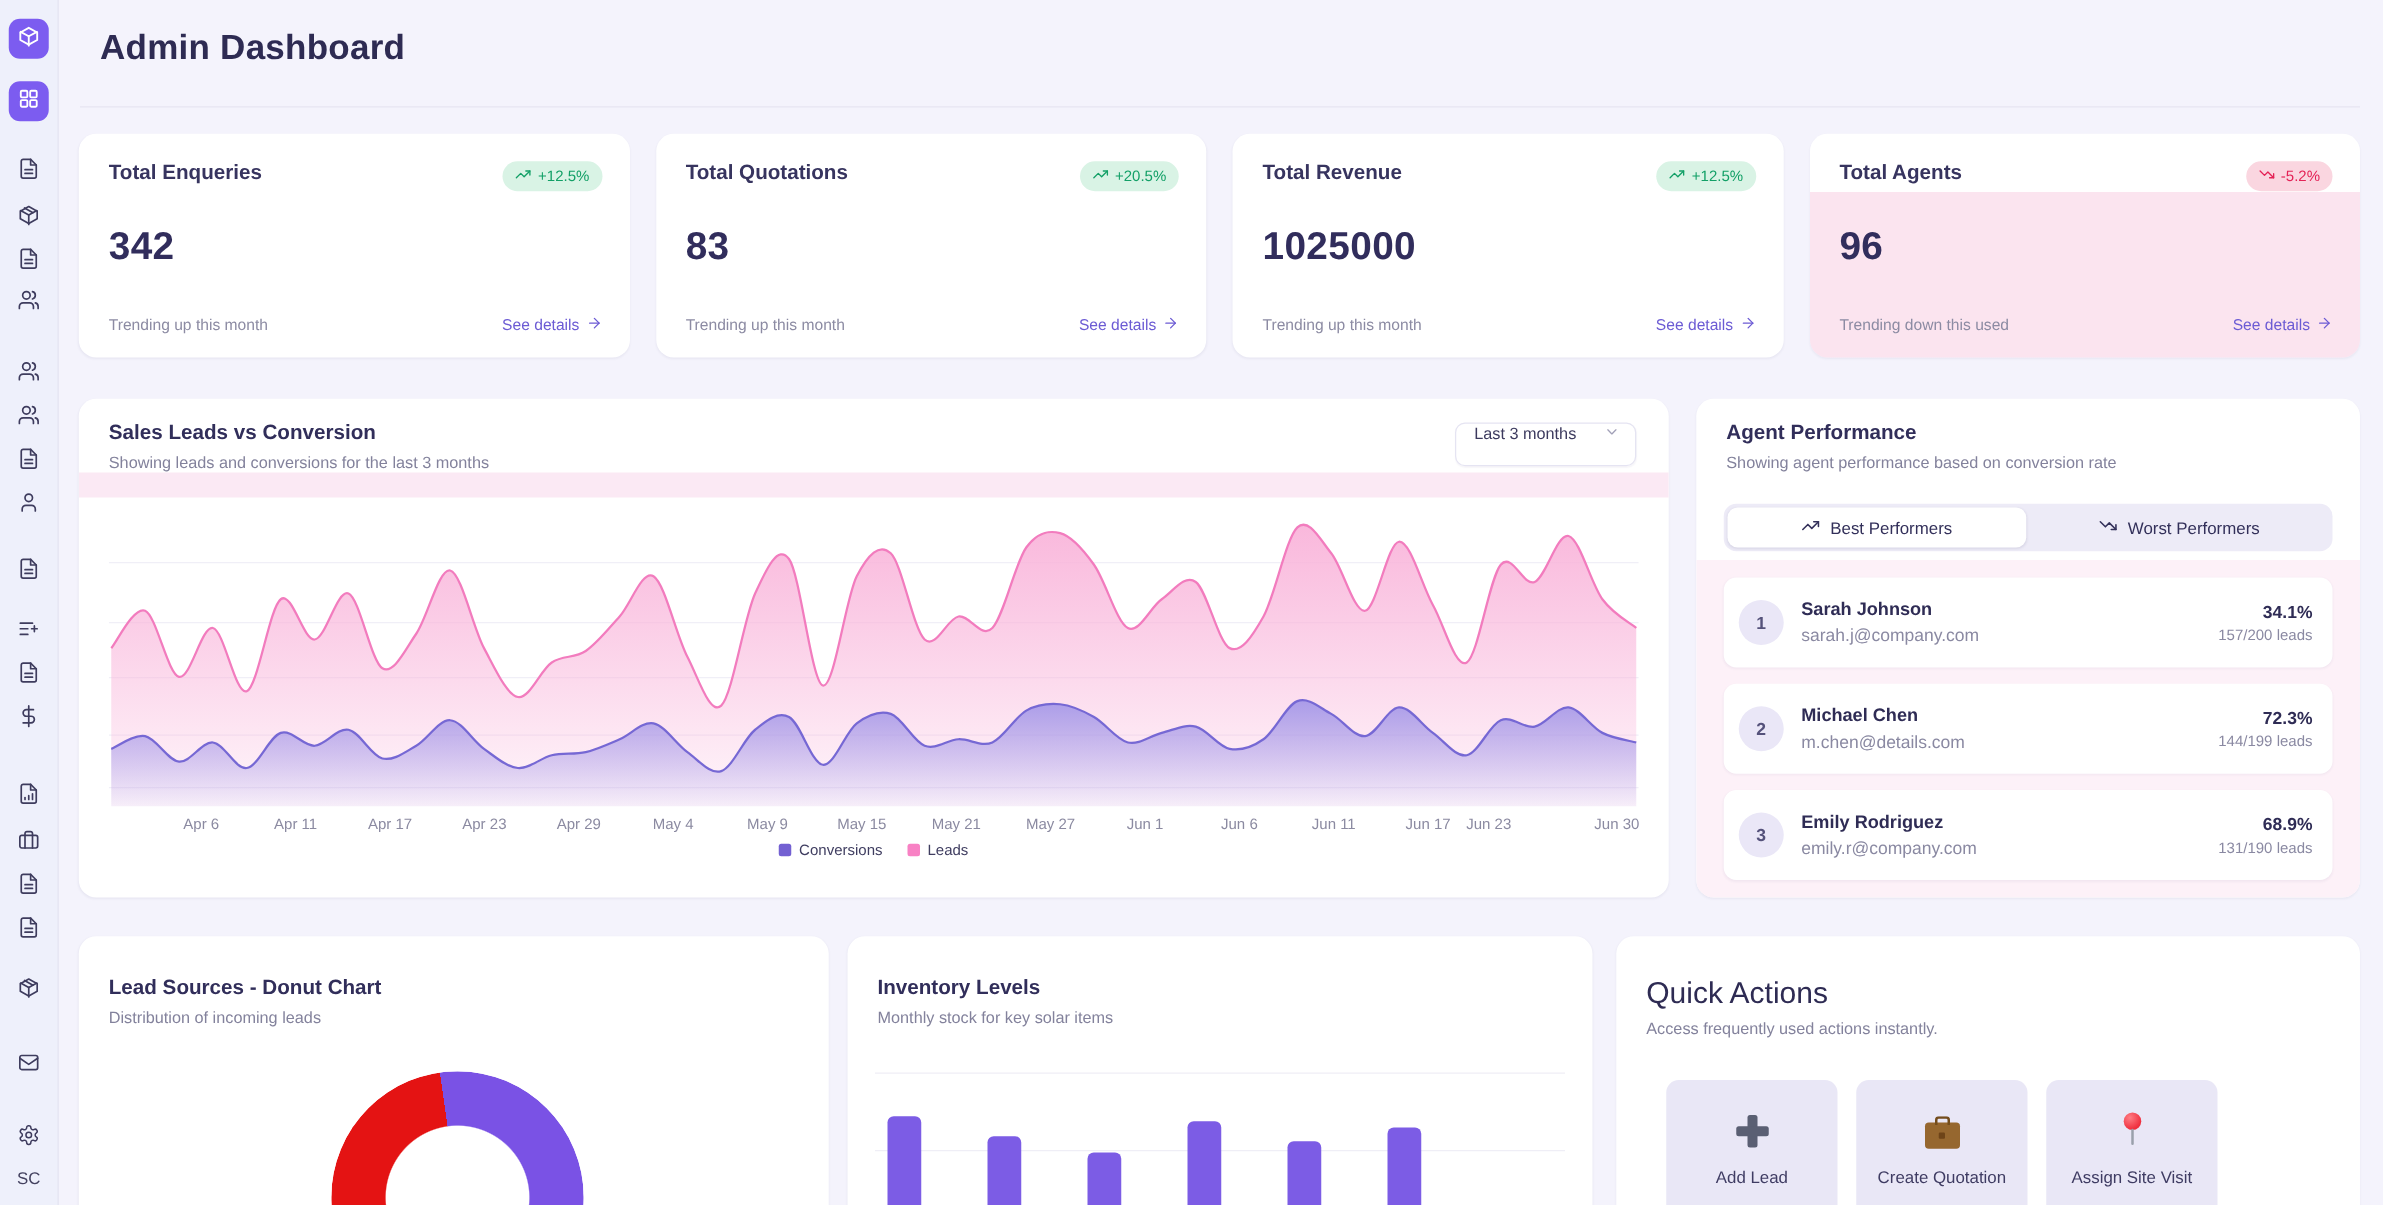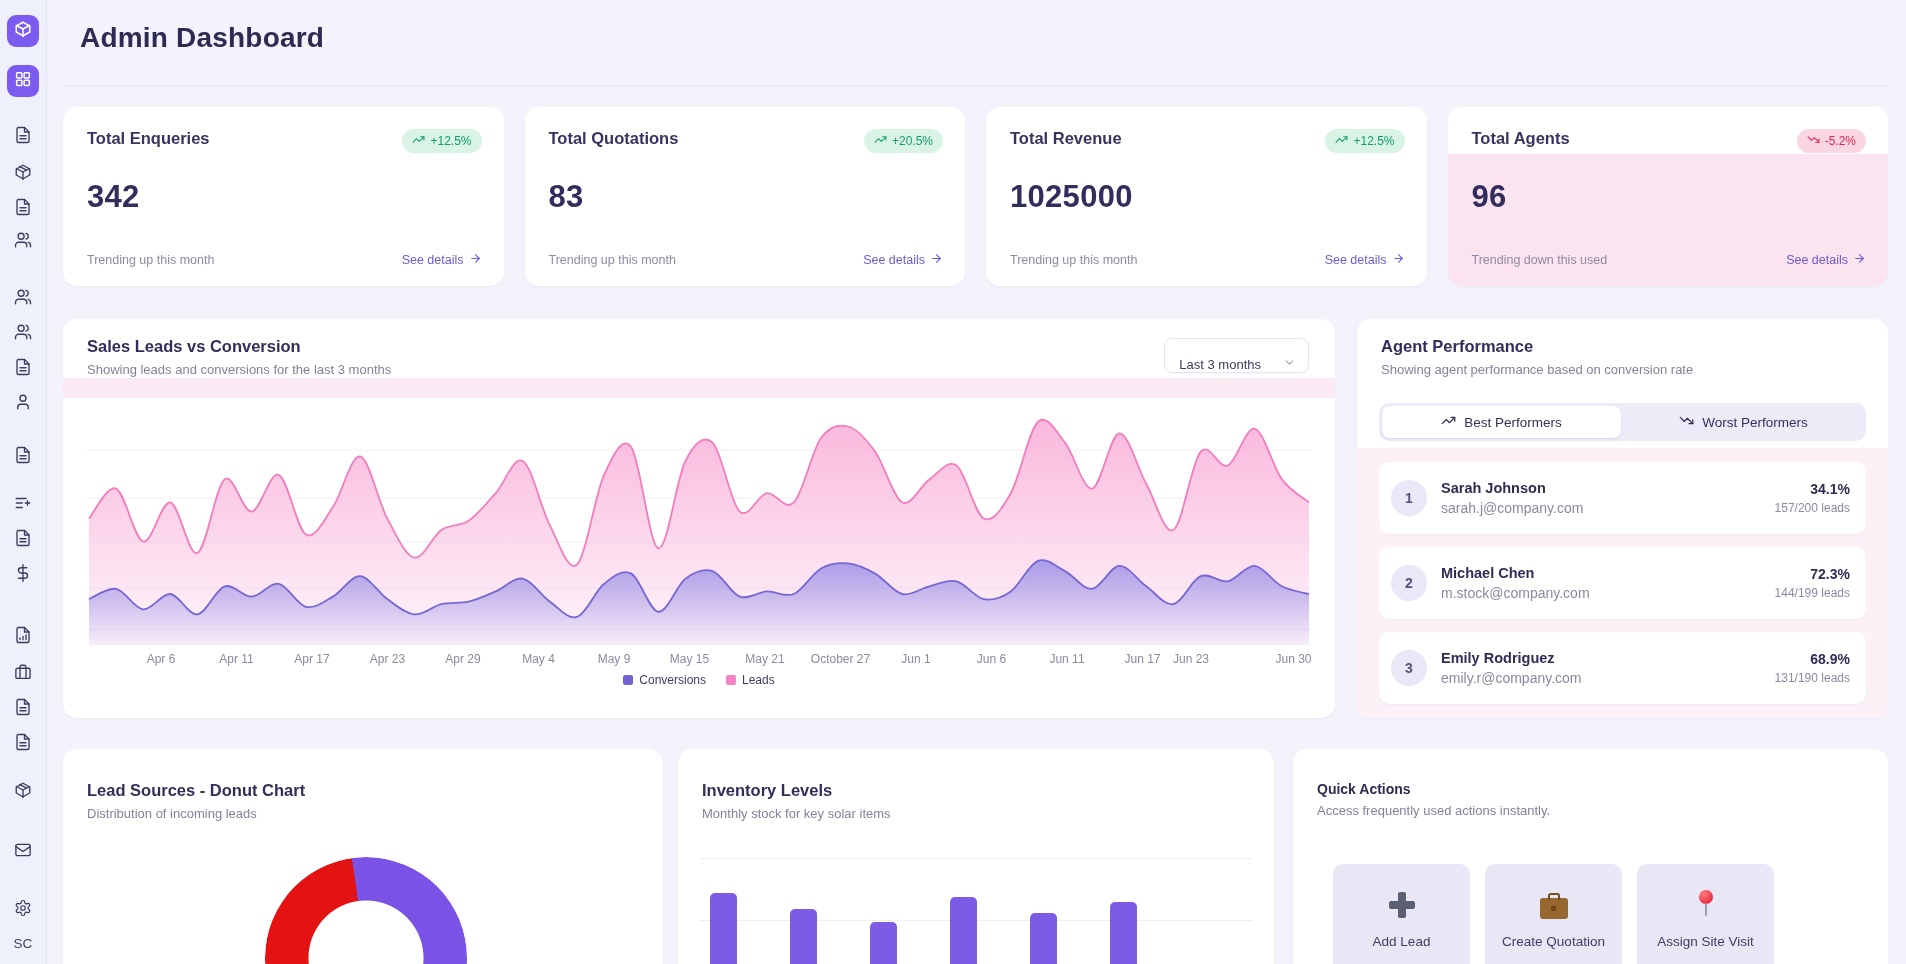--- a/index.html
+++ b/index.html
@@ -31,21 +31,21 @@
   .stat-foot{position:absolute;left:24px;right:22px;bottom:18px;display:flex;justify-content:space-between;align-items:center;font-size:12.5px;}
   .stat-trend{color:#8c8ba3;}
   .see-details{display:inline-flex;align-items:center;gap:5px;color:#6c5bd4;cursor:pointer;text-decoration:none;}
   .see-details svg{width:13px;height:13px;}
 
   
   .chart-card{position:absolute;left:63px;top:319px;width:1272px;height:399px;background:#fff;border-radius:14px;box-shadow:0 1px 2px rgba(40,35,90,.06);overflow:hidden;}
   .card-title{font-size:16.5px;font-weight:700;color:#312e5a;}
   .card-sub{font-size:13px;color:#83829c;margin-top:6px;}
   .chart-head{position:absolute;left:24px;top:18px;}
-  .range-select{position:absolute;right:26px;top:19px;height:33px;display:inline-flex;align-items:flex-end;gap:22px;background:#fff;border:1px solid #e5e4f2;border-radius:8px;padding:0 12px 0 14px;font-size:13px;color:#3c3a5e;cursor:pointer;box-shadow:0 1px 1px rgba(40,35,90,.04);}
+  .range-select{position:absolute;right:26px;top:19px;height:33px;display:inline-flex;align-items:flex-start;gap:22px;background:#fff;border:1px solid #e5e4f2;border-radius:8px;padding:0 12px 0 14px;font-size:13px;color:#3c3a5e;cursor:pointer;box-shadow:0 1px 1px rgba(40,35,90,.04);}
   .range-select svg{width:13px;height:13px;color:#a2a1b8;}
   .pink-band{position:absolute;left:0;top:59px;width:100%;height:20px;background:#fbe9f4;}
   .plot{position:absolute;left:24px;top:98px;width:1224px;height:235px;}
   .xticks{position:absolute;left:24px;top:333px;width:1224px;height:16px;font-size:12px;color:#8b8aa1;}
   .xticks span{position:absolute;transform:translateX(-50%);white-space:nowrap;}
   .legend{position:absolute;left:0;top:354px;width:100%;display:flex;justify-content:center;gap:20px;font-size:12px;color:#3f3d60;}
   .legend .li{display:inline-flex;align-items:center;gap:6px;}
   .legend .sw{width:10px;height:10px;border-radius:2px;display:inline-block;}
 
   
@@ -70,21 +70,21 @@
   .bc-head{position:absolute;left:24px;top:32px;right:24px;}
   #leadCard{left:63px;width:600px;}
   #invCard{left:678px;width:596px;}
   #qaCard{left:1293px;width:595px;}
   .donut{position:absolute;left:202px;top:108px;width:202px;height:202px;border-radius:50%;
          -webkit-mask:radial-gradient(circle,transparent 57px,#000 58px);
          mask:radial-gradient(circle,transparent 57px,#000 58px);}
   .inv-plot{position:absolute;left:0;right:0;top:0;bottom:0;}
   .inv-grid{position:absolute;left:22px;right:22px;height:1px;background:#efeef6;}
   .inv-bar{position:absolute;width:27px;background:#7c5ce5;border-radius:5px 5px 0 0;bottom:0;}
-  .qa-title{font-size:14px;font-weight:700;color:#2e2b53;}
+  .qa-title{font-size:24px;font-weight:400;color:#2e2b53;}
   .qa-actions{position:absolute;left:40px;top:115px;display:flex;gap:15px;}
   .qa-tile{width:137px;height:130px;background:#e9e7f6;border-radius:10px;display:flex;flex-direction:column;align-items:center;padding-top:26px;box-sizing:border-box;cursor:pointer;}
   .qa-ic{height:30px;display:flex;align-items:center;justify-content:center;margin-bottom:14px;}
   .qa-label{font-size:13.5px;color:#3f3c63;}
   
   .ic-plus{position:relative;width:26px;height:26px;}
   .ic-plus:before,.ic-plus:after{content:"";position:absolute;background:#5a5f73;border-radius:2px;}
   .ic-plus:before{left:9px;top:0;width:8px;height:26px;}
   .ic-plus:after{left:0;top:9px;width:26px;height:8px;}
   .ic-brief{position:relative;width:28px;height:21px;background:#96672f;border-radius:3px;margin-top:6px;}
@@ -390,21 +390,21 @@
     <div class="xticks" id="xTicks">
         <span style="left: 74px;">Apr 6</span>
         <span style="left: 149.5px;">Apr 11</span>
         <span style="left: 225px;">Apr 17</span>
         <span style="left: 300.5px;">Apr 23</span>
         <span style="left: 376px;">Apr 29</span>
         <span style="left: 451.5px;">May 4</span>
         <span style="left: 527px;">May 9</span>
         <span style="left: 602.5px;">May 15</span>
         <span style="left: 678px;">May 21</span>
-        <span style="left: 753.5px;">October 27</span>
+        <span style="left: 753.5px;">May 27</span>
         <span style="left: 829px;">Jun 1</span>
         <span style="left: 904.5px;">Jun 6</span>
         <span style="left: 980px;">Jun 11</span>
         <span style="left: 1055.5px;">Jun 17</span>
         <span style="left: 1104px;">Jun 23</span>
         <span style="left: 1206.5px;">Jun 30</span>
       </div>
     <div class="legend" id="chartLegend">
         <span class="li"><span class="sw" style="background:#7360d2"></span>Conversions</span>
         <span class="li"><span class="sw" style="background:#f881c4"></span>Leads</span>
@@ -436,21 +436,21 @@
           </div>
     <div class="agent-right">
             <div class="agent-pct">34.1%</div>
     <div class="agent-leads">157/200 leads</div>
           </div>
         </div>
         <div class="agent-row">
           <div class="rank">2</div>
     <div>
             <div class="agent-name">Michael Chen</div>
-    <div class="agent-email">m.stock@company.com</div>
+    <div class="agent-email">m.chen@details.com</div>
           </div>
     <div class="agent-right">
             <div class="agent-pct">72.3%</div>
     <div class="agent-leads">144/199 leads</div>
           </div>
         </div>
         <div class="agent-row">
           <div class="rank">3</div>
     <div>
             <div class="agent-name">Emily Rodriguez</div>

